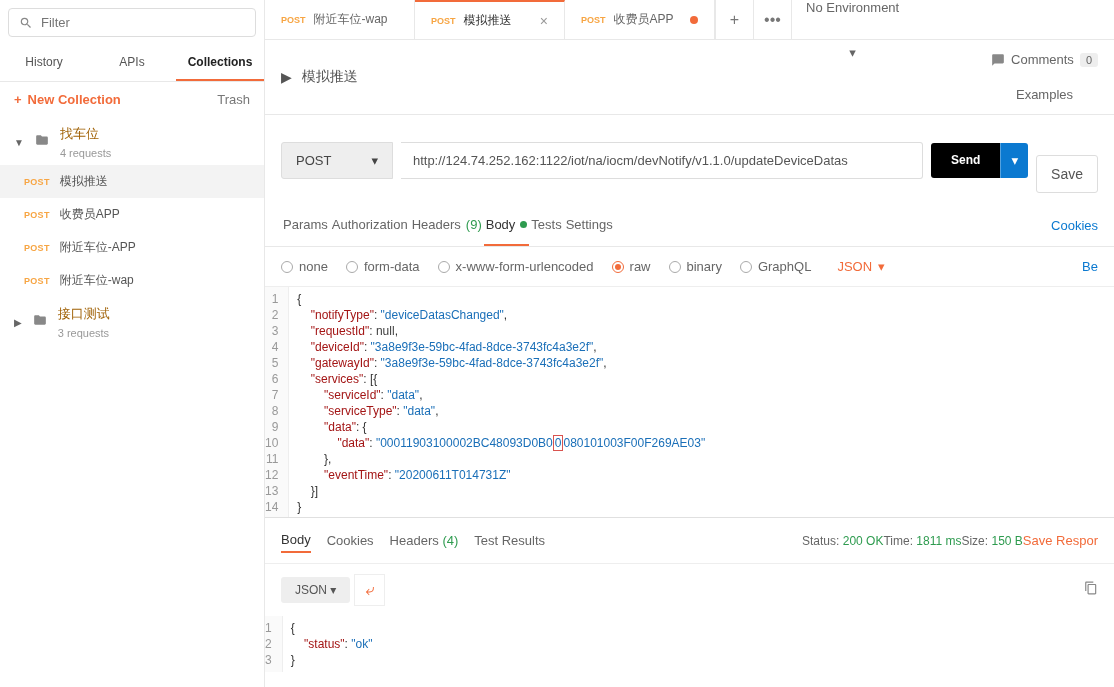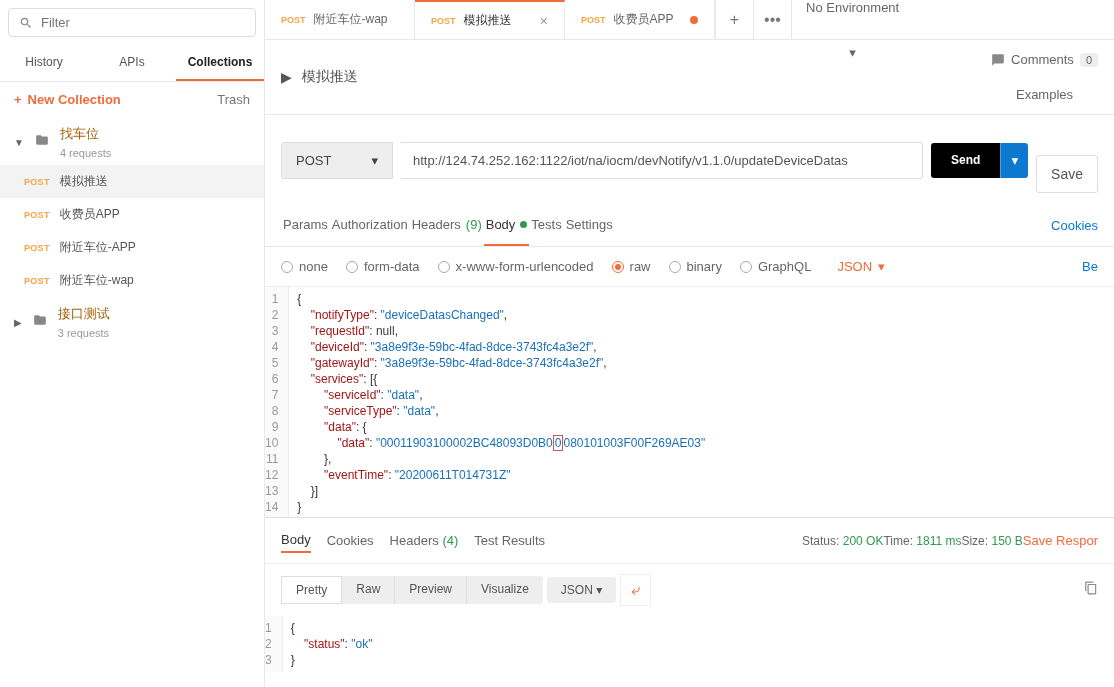--- a/index.html
+++ b/index.html
@@ -309,26 +309,20 @@
     <div class="resp-meta">
       <span><span>Status:</span> <span class="val">200 OK</span></span>
       <span><span>Time:</span> <span class="val">1811 ms</span></span>
       <span><span>Size:</span> <span class="val">150 B</span></span>
       <span class="save-resp">Save Respor</span>
     </div>
   </div>
 
   <div class="resp-toolbar">
     <div class="tb-group">
-      <div class="tb-btn active">Pretty</div>
-      <div class="tb-btn">Raw</div>
-      <div class="tb-btn">Preview</div>
-      <div class="tb-btn">Visualize</div>
-    </div>
-    <div class="tb-group">
       <div class="tb-btn"><span>JSON</span> <span>▾</span></div>
     </div>
     <div class="icon-btn">⤶</div>
     <div class="copy-icon">
       <svg width="14" height="14" viewBox="0 0 24 24" fill="#888">
           <path d="M16 1H4c-1.1 0-2 .9-2 2v14h2V3h12V1zm3 4H8c-1.1 0-2 .9-2 2v14c0 1.1.9 2 2 2h11c1.1 0 2-.9 2-2V7c0-1.1-.9-2-2-2zm0 16H8V7h11v14z"></path>
         </svg>
     </div>
   </div>
 

